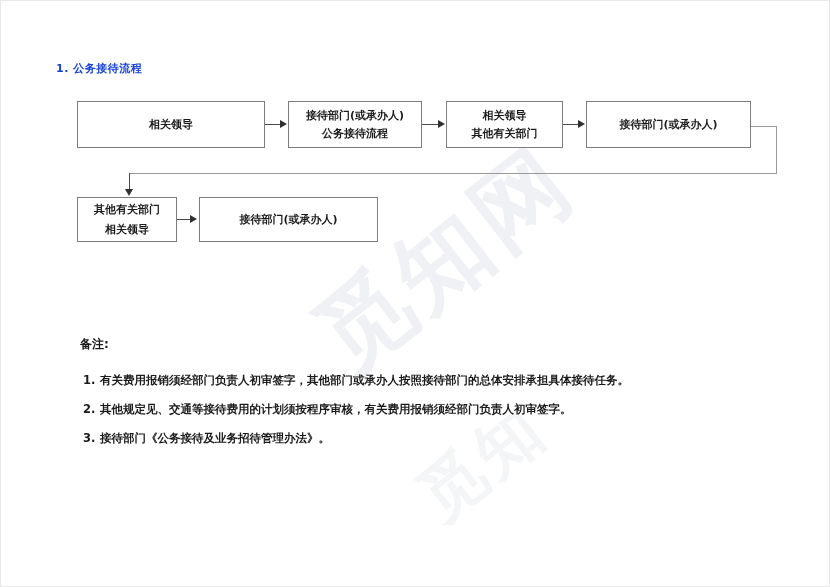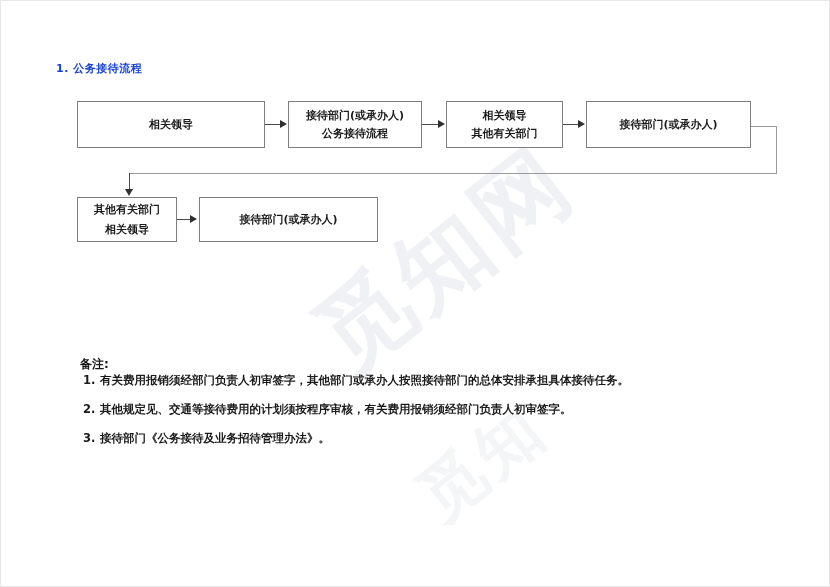--- a/index.html
+++ b/index.html
@@ -168,21 +168,20 @@
     width: 830px;
   }
   #notes-title {
     position: absolute;
     left: 79px;
     top: 335px;
     font-size: 12px;
     font-weight: 700;
     color: #1b1b1b;
     white-space: nowrap;
-    margin-top: 20px;
   }
   .note-item {
     position: absolute;
     left: 82px;
     font-size: 11.5px;
     font-weight: 700;
     color: #1b1b1b;
     white-space: nowrap;
   }
   .note-item .num {

